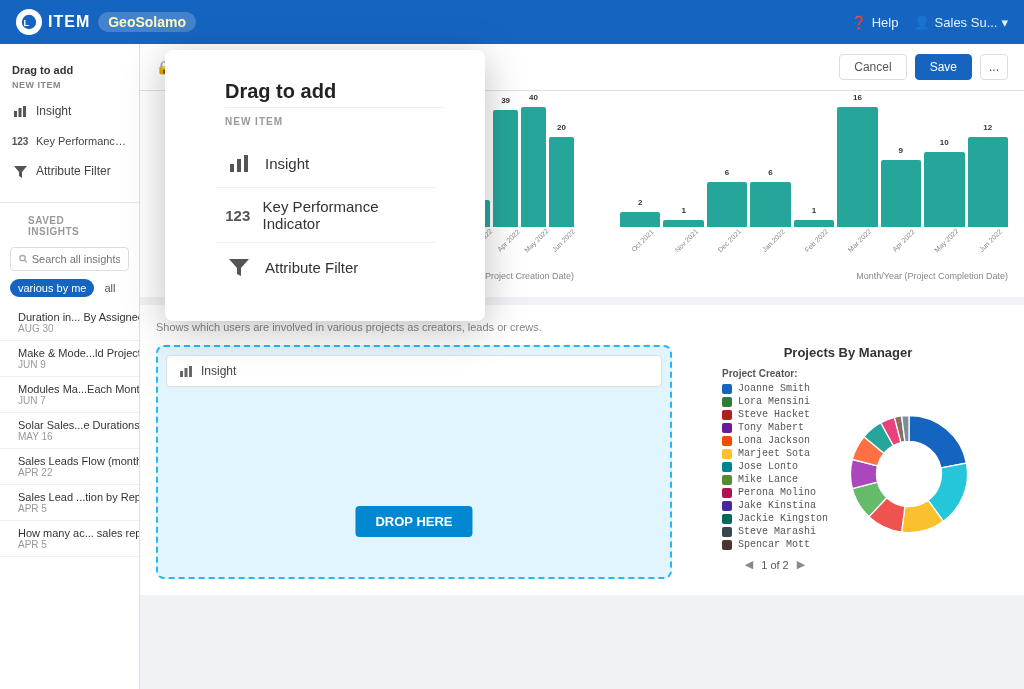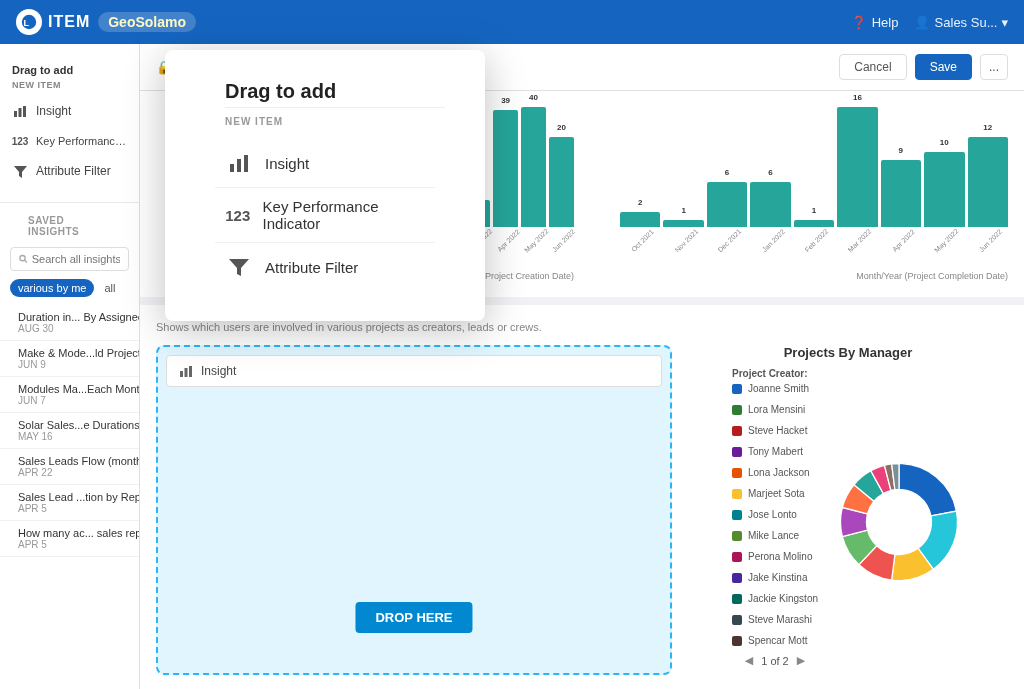--- a/index.html
+++ b/index.html
@@ -68,21 +68,21 @@
     .section-subtitle { font-size: 11px; color: #888; margin-bottom: 12px; }
     .bottom-charts { display: flex; gap: 16px; }
     .drop-zone { flex: 1; border: 2px dashed #29b6f6; border-radius: 8px; background: #e1f5fe; min-height: 180px; position: relative; display: flex; flex-direction: column; }
     .drop-zone-insight { background: white; border: 1px solid #ddd; border-radius: 4px; margin: 8px; padding: 8px 12px; display: flex; align-items: center; gap: 8px; font-size: 12px; color: #444; }
     .drop-here-label { position: absolute; bottom: 40px; left: 50%; transform: translateX(-50%); background: #0288d1; color: white; padding: 8px 20px; border-radius: 4px; font-size: 13px; font-weight: 600; white-space: nowrap; }
 
     .right-chart { width: 320px; display: flex; flex-direction: column; align-items: center; }
     .right-chart-title { font-size: 13px; font-weight: 600; color: #333; margin-bottom: 8px; }
 
     
-    .legend { display: flex; flex-direction: column; gap: 10px; }
+    .legend { display: flex; flex-direction: column; gap: 2px; font-family: Liberation Mono, monospace; }
     .legend-item { display: flex; align-items: center; gap: 6px; font-size: 10px; color: #555; }
     .legend-dot { width: 10px; height: 10px; border-radius: 2px; flex-shrink: 0; }
 
     
     .donut-area { display: flex; align-items: center; gap: 16px; }
 
     
     .drag-popup {
       position: absolute;
       top: 44px; left: 130px;

